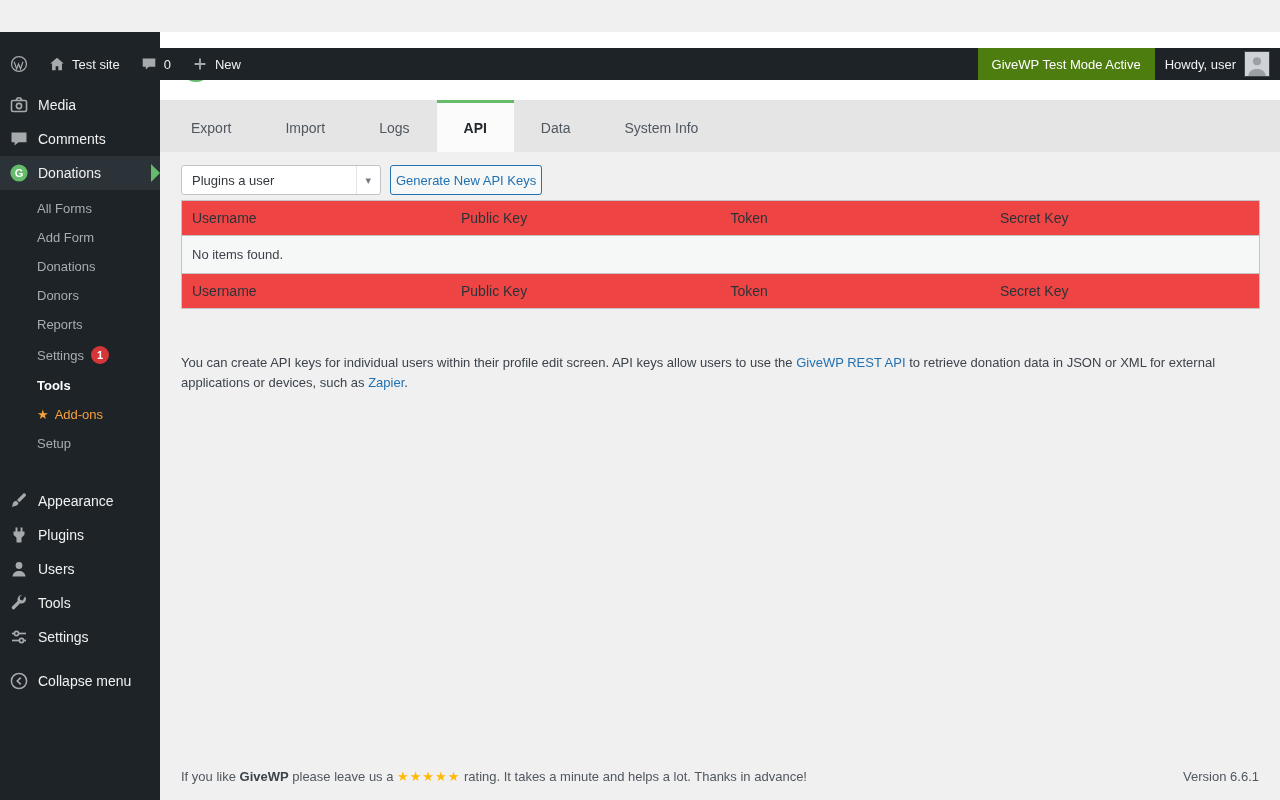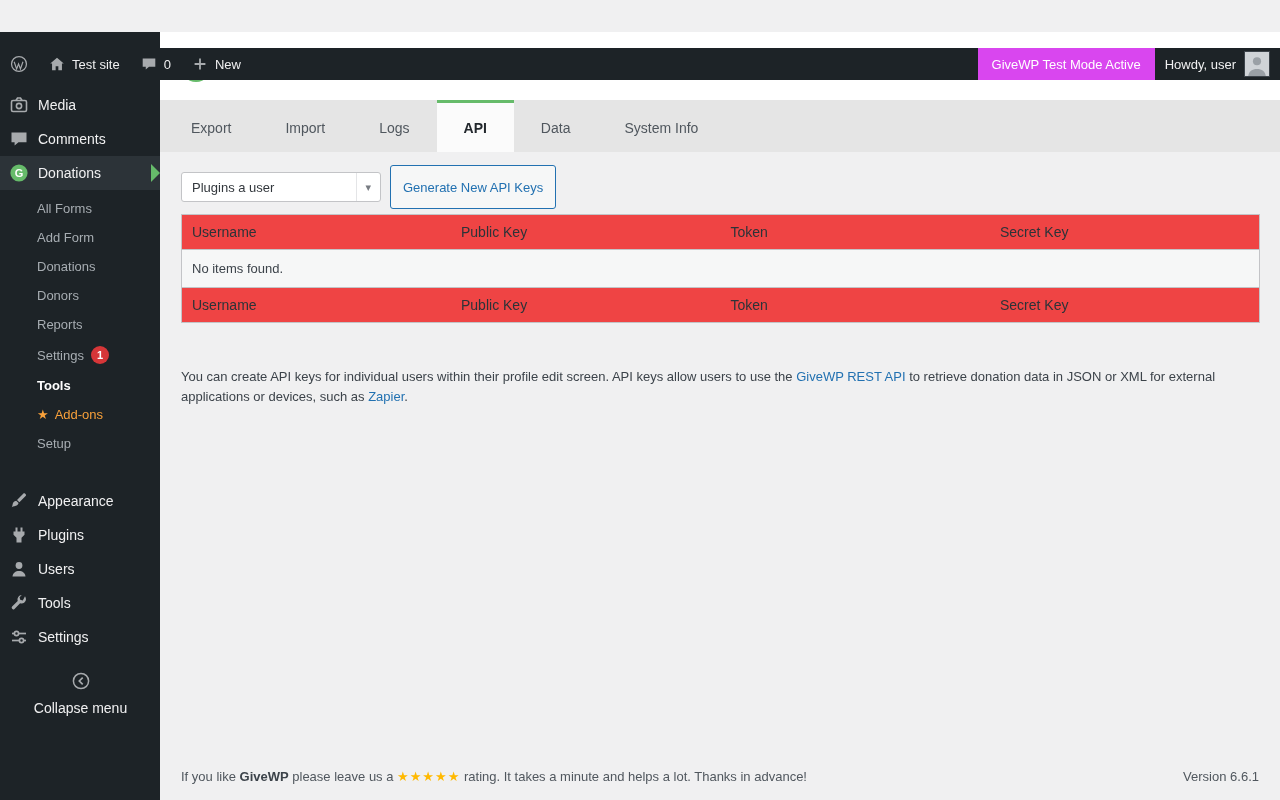--- a/index.html
+++ b/index.html
@@ -6,21 +6,21 @@
   html, body { margin:0; padding:0; width:1280px; height:800px; overflow:hidden;
     font-family:"Liberation Sans","DejaVu Sans",sans-serif; font-size:13px; background:#f0f0f1; color:#3c434a; }
 
   
   .admin-bar { position:fixed; top:0; left:0; right:0; height:32px; background:#1d2327;
     color:#f0f0f1; display:flex; align-items:stretch; z-index:100; font-size:13px;margin-top:48px; }
   .ab-left { display:flex; align-items:stretch; }
   .ab-item { display:flex; align-items:center; gap:6px; padding:0 10px; cursor:pointer; }
   .ab-item svg { width:18px; height:18px; color:#a7aaad; display:block; }
   .ab-right { margin-left:auto; display:flex; align-items:stretch; }
-  .test-mode-badge { background:#d946ef; color:#fff; display:flex; align-items:center;
+  .test-mode-badge { background:#4d7c0f; color:#fff; display:flex; align-items:center;
     padding:0 14px; cursor:pointer; }
   .howdy { gap:8px; }
   .avatar { width:26px; height:26px; display:block; border:1px solid #3c434a; }
   .avatar svg { width:100%; height:100%; display:block; }
 
   
   .sidebar { position:fixed; top:32px; left:0; bottom:0; width:160px; background:#1d2327;
     color:#f0f0f1; padding-top:10px; font-size:14px; }
   .menu-item { position:relative; display:flex; align-items:center; gap:9px;
     padding:7px 8px 7px 9px; cursor:pointer; color:#f0f0f1; }
@@ -35,21 +35,21 @@
   .sep-sm { height:12px; }
   .sep-lg { height:16px; }
   .submenu { padding:4px 0 10px; }
   .submenu-item { display:flex; align-items:center; padding:7px 8px 7px 37px;
     font-size:13px; color:#a7adb2; cursor:pointer; }
   .submenu-item.current { color:#fff; font-weight:700; }
   .submenu-item.addons { color:#f9a13a; }
   .addon-star { color:#f9a13a; margin-right:6px; font-size:13px; }
   .count-badge { margin-left:7px; background:#d63638; color:#fff; border-radius:50%;
     min-width:18px; height:18px; line-height:18px; text-align:center; font-size:11px; font-weight:700; }
-  .collapse-item { margin-top:10px;flex-direction:column; }
+  .collapse-item { margin-top:10px; }
 
   
   .main { margin-left:160px; padding-top:32px; height:800px; display:flex; flex-direction:column; }
   .page-header { background:#fff; height:68px; flex:none; display:flex; align-items:center;
     padding:0 20px; gap:13px; }
   .givewp-logo { width:32px; height:32px; border-radius:50%; background:#66bb6a; color:#fff;
     display:flex; align-items:center; justify-content:center; font-weight:700; font-size:19px; }
   .breadcrumb { margin:0; display:flex; align-items:center; gap:11px; font-size:23px;
     font-weight:400; color:#3c434a; }
   .breadcrumb .sep { color:#a7aaad; font-size:20px; }
@@ -60,21 +60,21 @@
     cursor:pointer; border-top:3px solid transparent; }
   .tab.active { background:#fbfbfb; border-top-color:#66bb6a; color:#23282d; font-weight:700; }
 
   .content { flex:1; padding:13px 20px 0 21px; overflow:hidden; }
   .controls { display:flex; align-items:center; gap:9px; margin-bottom:5px; }
   .user-select { width:200px; height:30px; background:#fff; border:1px solid #c3c4c7;
     border-radius:3px; display:flex; align-items:center; justify-content:space-between;
     padding-left:10px; color:#32373c; cursor:pointer; }
   .chev { color:#787c82; font-size:11px; height:100%; display:flex; align-items:center;
     padding:0 9px 0 8px; border-left:1px solid #e4e5e7; }
-  .generate-btn { height:44px; padding:0 12px; background:#f6f7f7; border:1px solid #2271b1;
+  .generate-btn { height:30px; padding:0 5px; background:#f6f7f7; border:1px solid #2271b1;
     border-radius:3px; color:#2271b1; font-size:13px; cursor:pointer; font-family:inherit; }
 
   .api-table { width:100%; border-collapse:collapse; background:#ef4444; border:1px solid #c3c4c7; }
   .api-table th { text-align:left; font-weight:400; font-size:14px; color:#2c3338;
     padding:9px 10px; width:25%; }
   .api-table thead th { border-bottom:1px solid #c3c4c7; }
   .api-table tfoot th { border-top:1px solid #c3c4c7; }
   .empty-row td { background:#f6f7f7; font-size:13px; color:#3c434a; padding:11px 10px; }
 
   .description { margin:44px 0 0; max-width:1040px; font-size:13px; line-height:1.55; color:#3c434a; }

